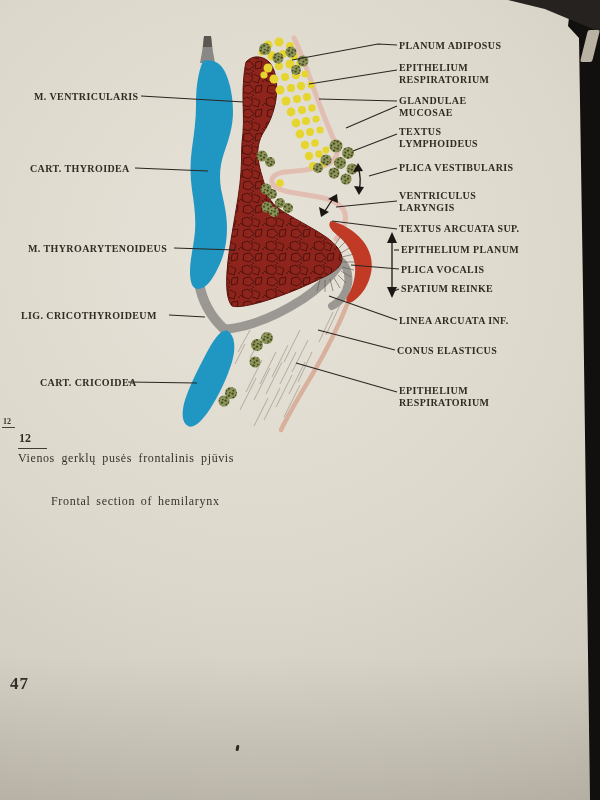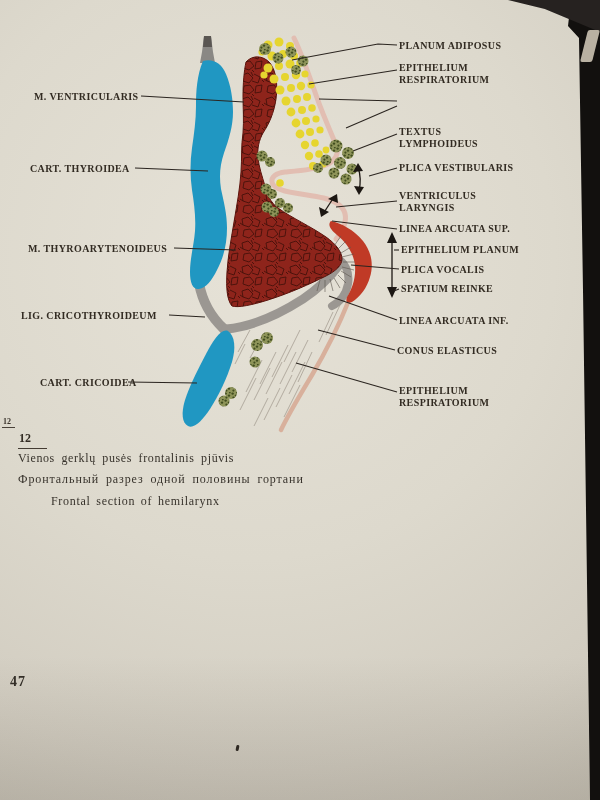--- a/index.html
+++ b/index.html
@@ -52,21 +52,21 @@
   }
   .fig-num{
     position:absolute;left:18px;top:431px;
     font:bold 12px "Liberation Serif",serif;color:#332c24;
     border-bottom:1.2px solid #443c33;padding:0 16px 2px 1px;
   }
   .cap{position:absolute;left:18px;font-size:12px;color:#37322b;white-space:nowrap;}
   .cap-lt{top:451px;letter-spacing:.6px;word-spacing:3px;}
   .cap-ru{top:472px;letter-spacing:.9px;word-spacing:3px;}
   .cap-en{top:494px;letter-spacing:.7px;word-spacing:2px;margin-left:33px;}
-  .page-num{position:absolute;left:10px;top:674px;font-size:14px;
+  .page-num{position:absolute;left:10px;top:674px;font-size:17px;
     letter-spacing:1px;color:#332e27;font-weight:bold;}
   .speck{position:absolute;left:236px;top:745px;width:3px;height:6px;
     background:#2e2822;border-radius:2px;transform:rotate(12deg);}
   svg.art{position:absolute;left:0;top:0;}
 </style>
 </head>
 <body>
 
 <div class="page">
 
@@ -259,35 +259,35 @@
   </svg>
 
   <div class="label ll0">M. VENTRICULARIS</div>
   <div class="label ll1">CART. THYROIDEA</div>
   <div class="label ll2">M. THYROARYTENOIDEUS</div>
   <div class="label ll3">LIG. CRICOTHYROIDEUM</div>
   <div class="label ll4">CART. CRICOIDEA</div>
 
   <div class="label rl0">PLANUM ADIPOSUS</div>
   <div class="label rl1 two-line">EPITHELIUM RESPIRATORIUM</div>
+  <div class="label rl2 two-line">GLANDULAE MUCOSAE</div>
   <div class="label rl3 two-line">TEXTUS LYMPHOIDEUS</div>
   <div class="label rl4">PLICA VESTIBULARIS</div>
   <div class="label rl5 two-line">VENTRICULUS LARYNGIS</div>
-  <div class="label rl6">LINEA ARCUATA SUP.</div>
+  <div class="label rl6">TEXTUS ARCUATA SUP.</div>
   <div class="label rl7">EPITHELIUM PLANUM</div>
   <div class="label rl8">PLICA VOCALIS</div>
   <div class="label rl9">SPATIUM REINKE</div>
   <div class="label rl10">LINEA ARCUATA INF.</div>
   <div class="label rl11">CONUS ELASTICUS</div>
   <div class="label rl12 two-line">EPITHELIUM RESPIRATORIUM</div>
 
   <div class="margin-num">12</div>
   <div class="fig-num">12</div>
   <div class="cap cap-lt">Vienos gerklų pusės frontalinis pjūvis</div>
-  <div class="cap cap-ru">Фронтальный разрез одной половины гортани</div>
   <div class="cap cap-en">Frontal section of hemilarynx</div>
 
   <div class="page-num">47</div>
   <div class="speck"></div>
 </div>
 
 <div class="backpage-dark"></div>
 <div class="page-edge-sliver"></div>
 
 </body></html>

